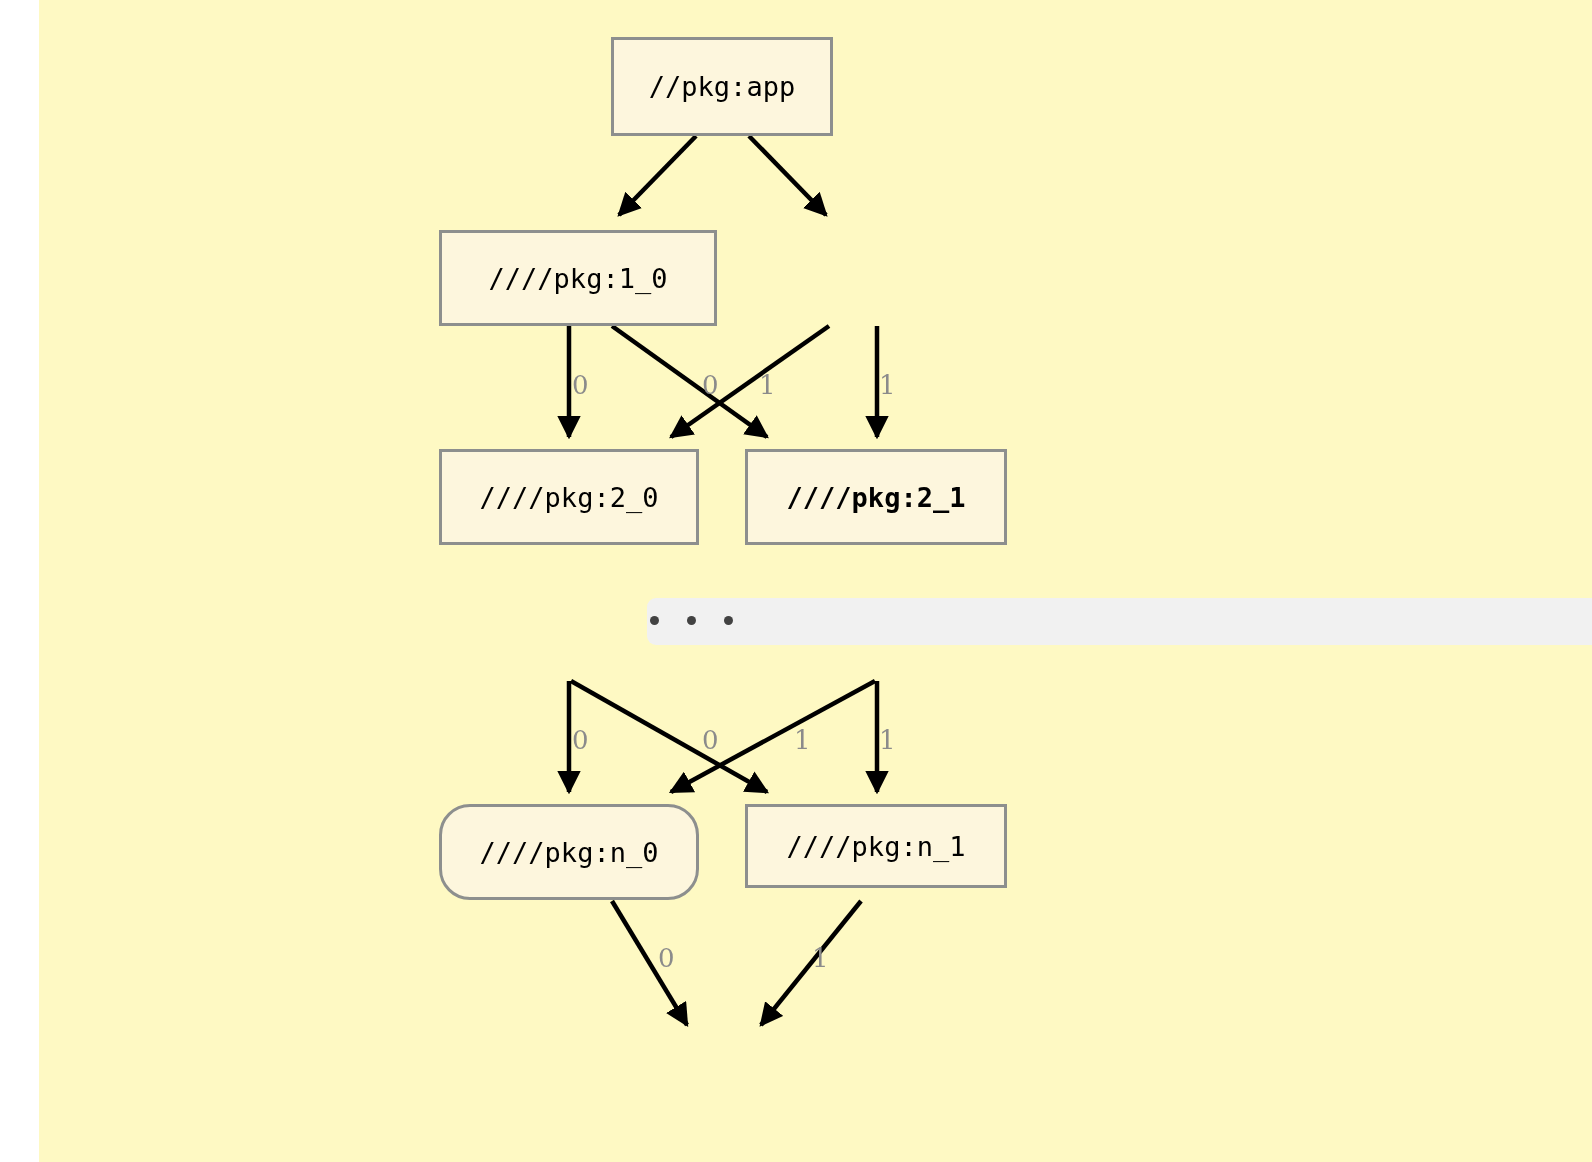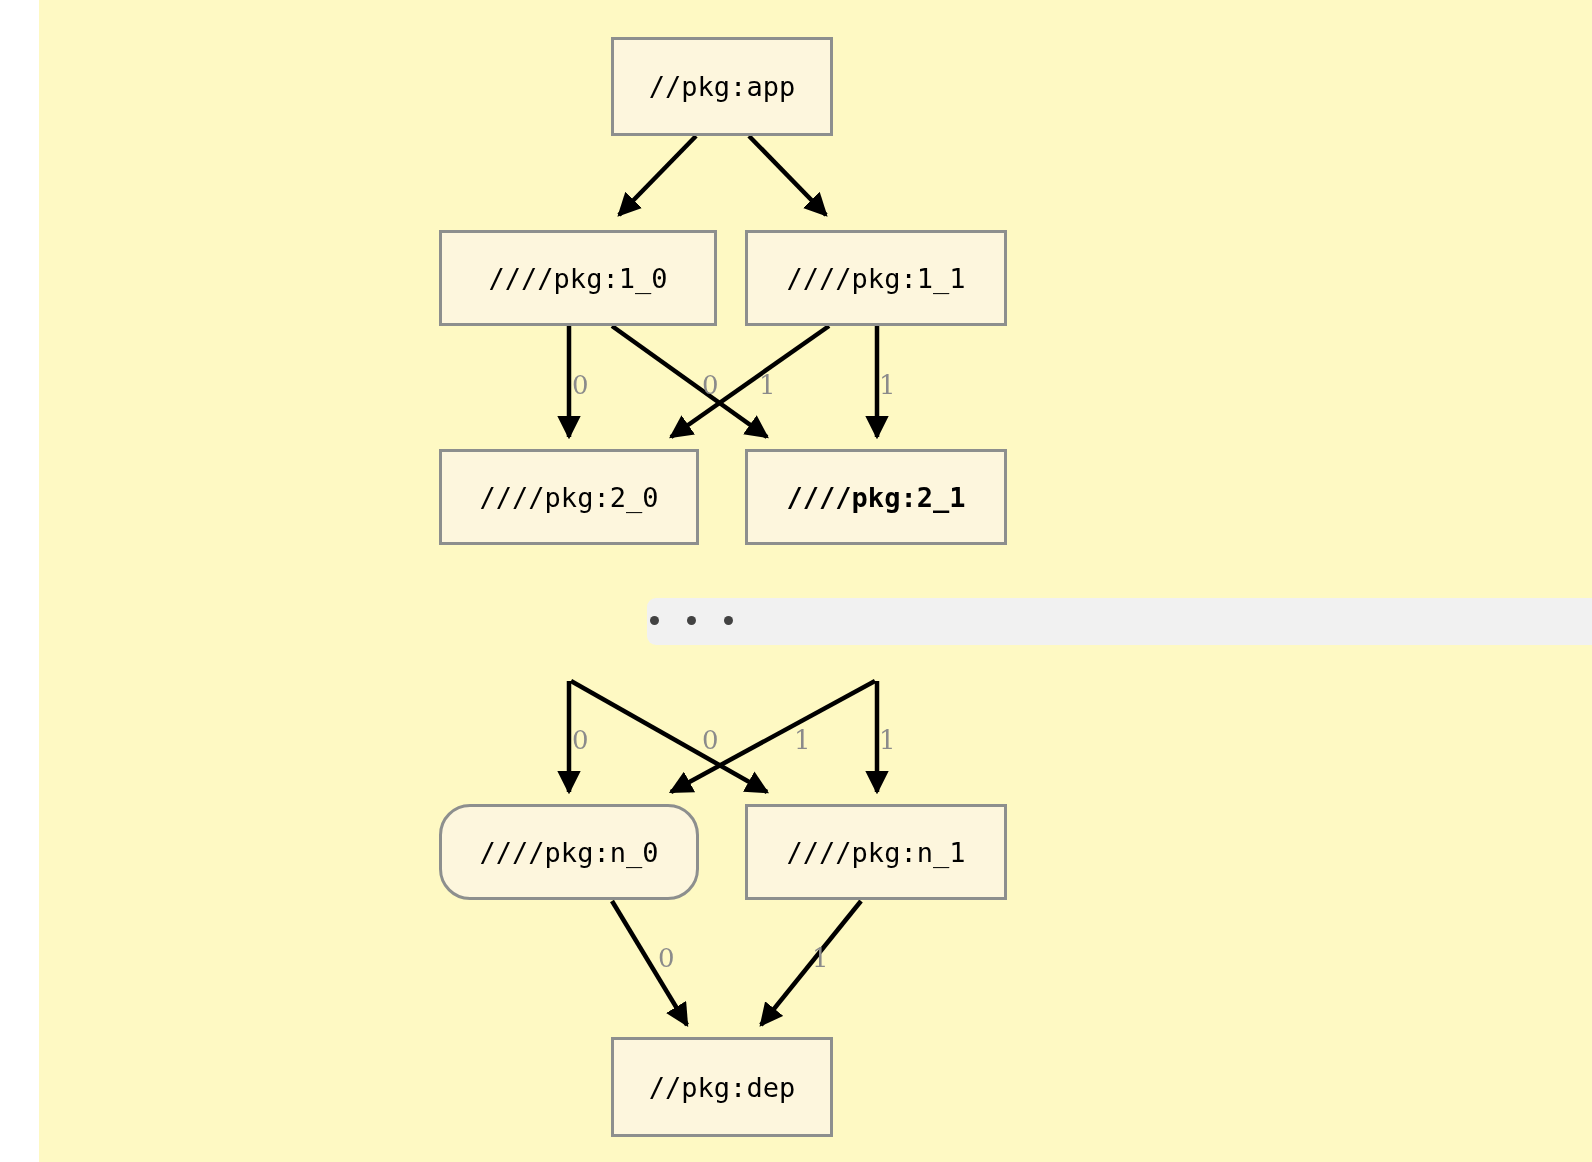--- a/index.html
+++ b/index.html
@@ -132,43 +132,37 @@
   </svg>
 
   <div class="node-box" style="left:572px; top:37px; width:222px; height:99px;">
     <span class="node-label">//pkg:app</span>
   </div>
 
   <div class="node-box" style="left:400px; top:230px; width:278px; height:96px;">
     <span class="node-label">////pkg:1_0</span>
   </div>
 
-  <div class="node-box" style="left:706px; top:230px; width:262px; height:96px;">
-    <span class="node-label">////pkg:1_1</span>
-  </div>
 
   <div class="node-box" style="left:400px; top:449px; width:260px; height:96px;">
     <span class="node-label">////pkg:2_0</span>
   </div>
 
   <div class="node-box" style="left:706px; top:449px; width:262px; height:96px;font-weight:bold;">
     <span class="node-label">////pkg:2_1</span>
   </div>
 
   <div class="node-box" style="left:400px; top:804px; width:260px; height:96px;border-radius:31px;">
     <span class="node-label">////pkg:n_0</span>
   </div>
 
-  <div class="node-box" style="left:706px; top:804px; width:262px; height:96px;">
+  <div class="node-box" style="left:706px; top:804px; width:262px; height:84px;">
     <span class="node-label">////pkg:n_1</span>
   </div>
 
-  <div class="node-box" style="left:572px; top:1037px; width:222px; height:100px;">
-    <span class="node-label">//pkg:dep</span>
-  </div>
 
   <div class="ellipsis-band" style="left:608px; top:598px; width:955px; height:47px;"></div>
   <div class="ellipsis-dots" style="left:611px; top:616px;">
     <span class="ellipsis-dot"></span>
     <span class="ellipsis-dot"></span>
     <span class="ellipsis-dot"></span>
   </div>
 
   <span class="edge-label" style="left:533px; top:372px;">0</span>
   <span class="edge-label" style="left:663px; top:372px;">0</span>

